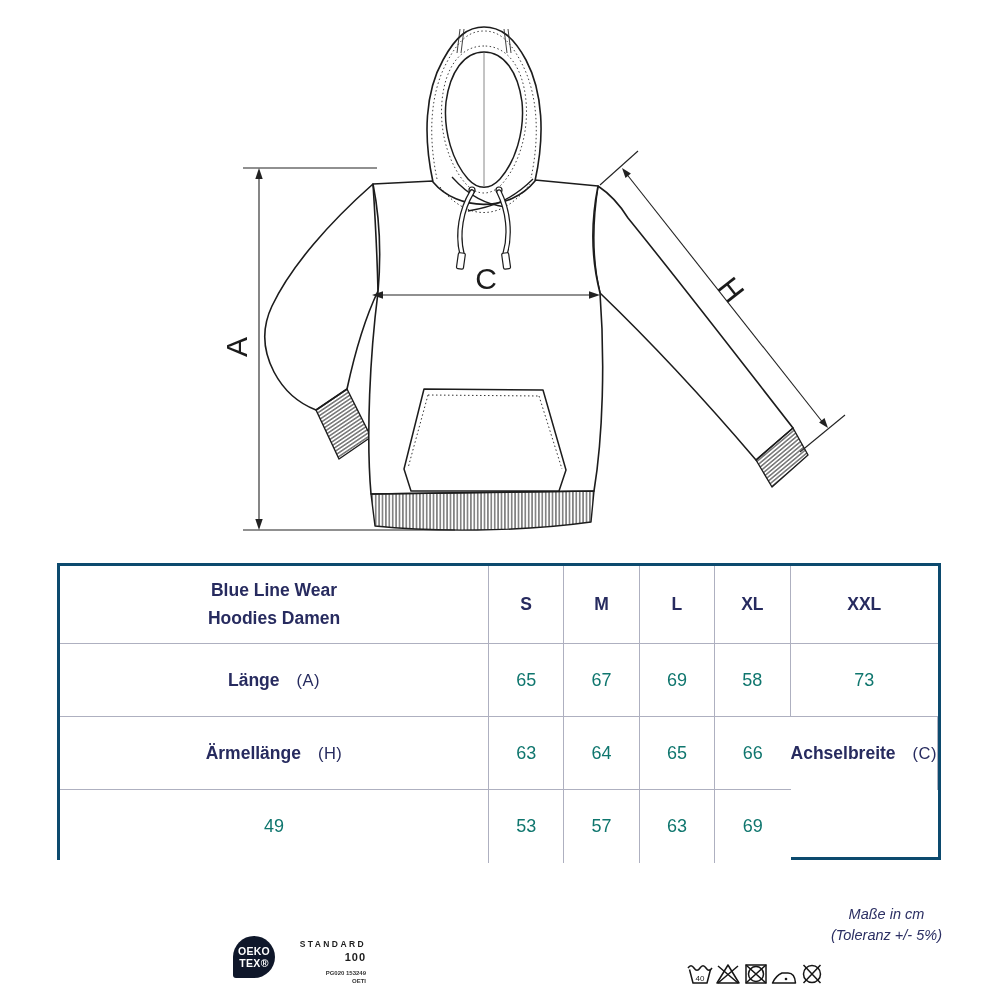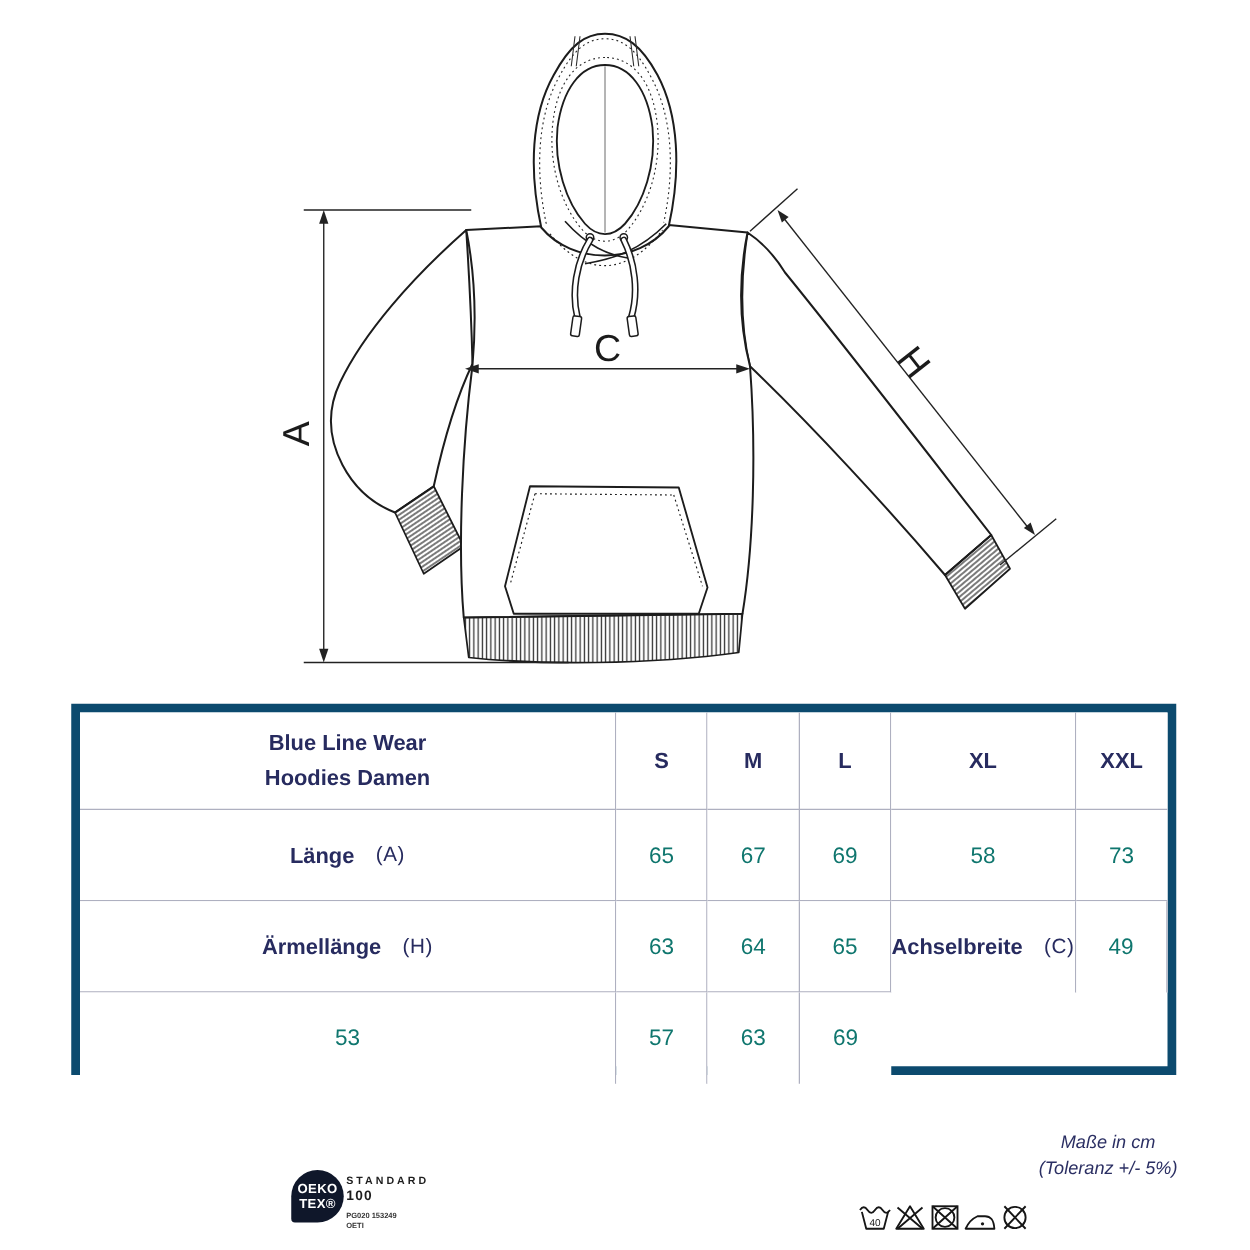--- a/index.html
+++ b/index.html
@@ -4,40 +4,40 @@
 <style>
   html,body{margin:0;padding:0;background:#fff;}
   .stage{position:relative;width:1000px;height:1000px;background:#fff;overflow:hidden;
          font-family:"Liberation Sans",sans-serif;color:#272b5f;}
   
   .diagram{position:absolute;left:0;top:0;}
   
   .size-table{position:absolute;left:57px;top:563px;width:884px;height:297px;
               display:grid;grid-template-columns:429px repeat(5,1fr);
               grid-template-rows:78px 73px 73px 73px;
-              border:7px solid #0c4a6e;box-sizing:border-box;}
+              border:3px solid #0c4a6e;box-sizing:border-box;}
   .cell{display:flex;align-items:center;justify-content:center;
         border-right:1px solid #aeb0c0;border-bottom:1px solid #aeb0c0;
         box-sizing:border-box;background:#fff;}
   .cell.last-col{border-right:none;}
   .cell.last-row{border-bottom:none;}
   .tbl-title{flex-direction:column;font-weight:bold;font-size:17.5px;line-height:1.55;}
   .size-head{font-weight:bold;font-size:17.5px;}
   .row-label{font-weight:bold;font-size:17.5px;gap:12px;}
   .row-label .code{font-weight:400;font-size:16.5px;margin-left:5px;letter-spacing:.5px;}
   .val{font-size:18px;font-weight:400;color:#0f766e;}
   
   .note{position:absolute;right:58px;top:904px;text-align:center;
         font-style:italic;font-size:14.5px;line-height:1.45;color:#2b2f63;}
   
   .oeko{position:absolute;left:233px;top:936px;display:flex;align-items:flex-start;}
   .oeko-badge{width:42px;height:42px;border-radius:21px 21px 21px 3px;
               display:flex;flex-direction:column;align-items:center;justify-content:center;
               color:#fff;font-weight:bold;font-size:10.5px;line-height:1.15;letter-spacing:.3px;}
-  .oeko-text{margin-left:2px;margin-top:3px;width:72px;text-align:left;color:#1d1d1d;}
+  .oeko-text{margin-left:19px;margin-top:3px;width:72px;text-align:right;color:#1d1d1d;}
   .oeko-std{font-weight:bold;font-size:8.5px;letter-spacing:2.4px;line-height:1.3;}
   .oeko-100{font-weight:bold;font-size:11px;letter-spacing:1px;line-height:1.3;}
   .oeko-cert{font-size:6px;margin-top:5px;line-height:1.5;font-weight:bold;color:#333;}
   .oeko-inst{font-size:6px;line-height:1.2;font-weight:bold;color:#333;}
   
   .care{position:absolute;left:687px;top:961px;display:flex;gap:2px;align-items:flex-end;}
   .care svg{display:block;}
 </style>
 </head>
 <body>
@@ -167,20 +167,21 @@
     <div class="cell val">58</div>
     <div class="cell val last-col">73</div>
 
     <div class="cell row-label">
       <span>Ärmellänge</span>
       <span class="code">(H)</span>
     </div>
     <div class="cell val">63</div>
     <div class="cell val">64</div>
     <div class="cell val">65</div>
+    <div class="cell val last-col">66</div>
 
     <div class="cell row-label last-row">
       <span>Achselbreite</span>
       <span class="code">(C)</span>
     </div>
     <div class="cell val last-row">49</div>
     <div class="cell val last-row">53</div>
     <div class="cell val last-row">57</div>
     <div class="cell val last-row">63</div>
     <div class="cell val last-row last-col">69</div>

